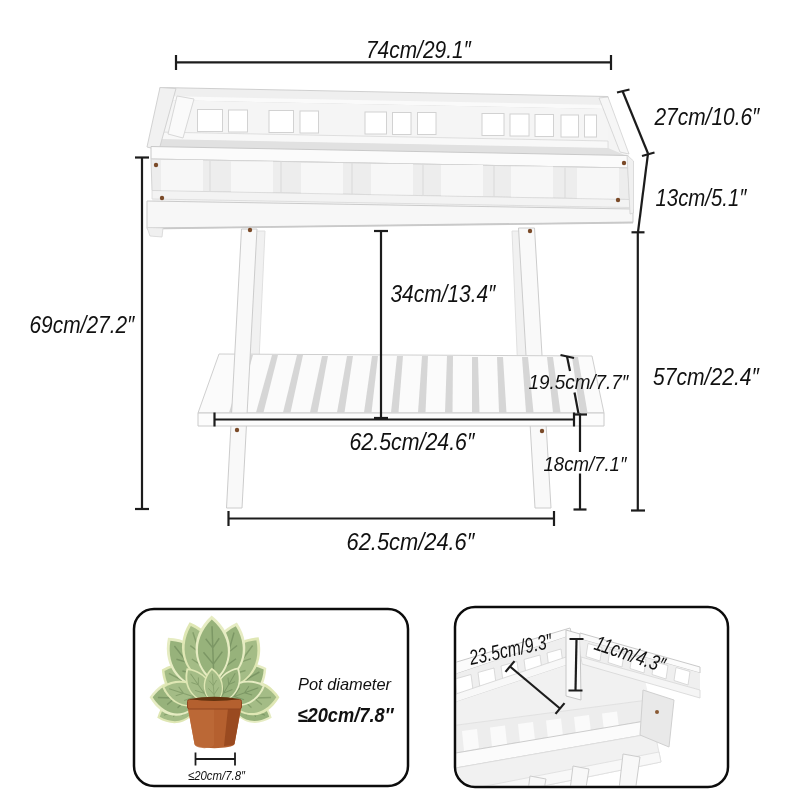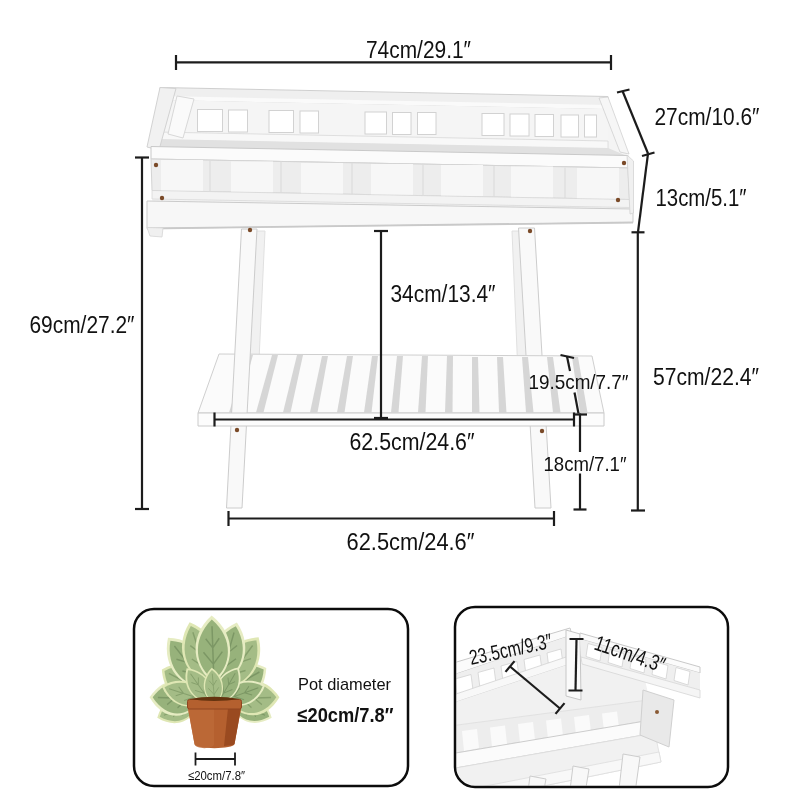--- a/index.html
+++ b/index.html
@@ -1,16 +1,16 @@
 <!DOCTYPE html>
 <html><head>
 <meta charset="utf-8">
 <style>
   html,body{margin:0;padding:0;background:#ffffff;}
-  .page{width:736px;height:800px;position:relative;font-family:"Liberation Sans", sans-serif;}
+  .page{width:736px;height:800px;position:relative;font-family:"Liberation Sans", sans-serif;font-style:italic;}
   svg{position:absolute;top:0;left:0;}
   text{fill:#111111;}
 </style>
 </head>
 <body>
 <div class="page">
 <svg width="800" height="800" viewBox="0 0 800 800">
 
   <g id="planter">
 

